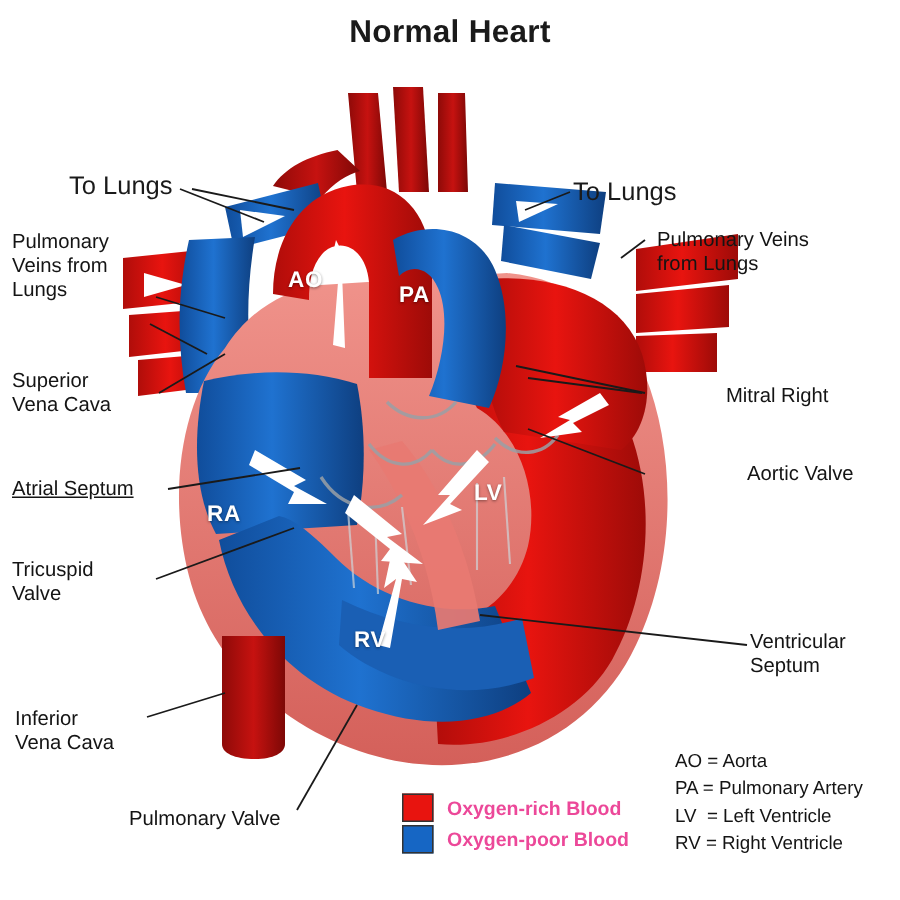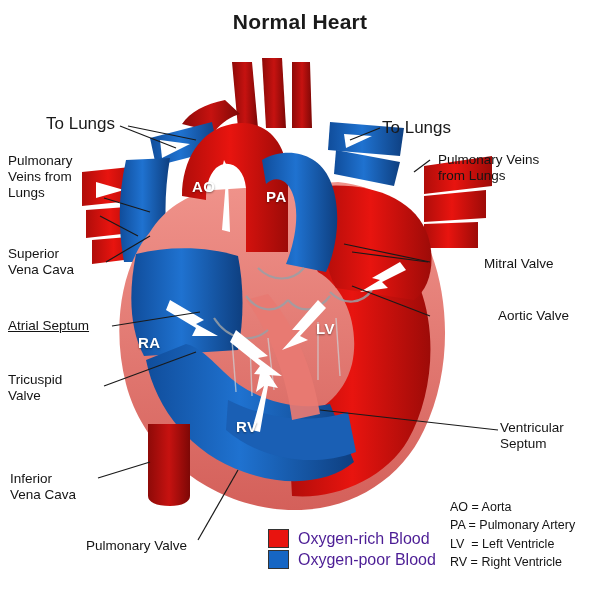--- a/index.html
+++ b/index.html
@@ -19,21 +19,21 @@
   }
   .lbl.r{text-align:left;}
   .chamber{
     position:absolute;font-size:15px;font-weight:bold;color:#ffffff;
     text-shadow:0 1px 2px rgba(0,0,0,.45);letter-spacing:.5px;
   }
   .small-lbl{position:absolute;font-size:17px;color:#1a1a1a;}
   .legend{position:absolute;left:268px;top:528px;}
   .legend-row{display:flex;align-items:center;height:21px;}
   .swatch{width:19px;height:17px;border:1px solid #333;margin-right:9px;}
-  .legend-txt{font-size:16px;color:#4c1d95;}
+  .legend-txt{font-size:13px;color:#ec4899;font-weight:bold;}
   .key{position:absolute;left:450px;top:498px;font-size:12.5px;color:#141414;line-height:1.46;}
   .key div{white-space:pre;}
   svg{position:absolute;inset:0;}
 </style>
 </head>
 <body>
 
 <div id="diagram">
 
   <div class="title">Normal Heart</div>
@@ -180,21 +180,21 @@
   <div class="lbl" style="left:8px;top:318px;text-decoration:underline;">Atrial Septum</div>
 
   <div class="lbl" style="left:8px;top:372px;">Tricuspid
 Valve</div>
 
   <div class="lbl" style="left:10px;top:471px;">Inferior
 Vena Cava</div>
 
   <div class="lbl" style="left:86px;top:538px;">Pulmonary Valve</div>
 
-  <div class="lbl r" style="left:484px;top:256px;">Mitral Valve</div>
+  <div class="lbl r" style="left:484px;top:256px;">Mitral Right</div>
 
   <div class="lbl r" style="left:498px;top:308px;">Aortic Valve</div>
 
   <div class="lbl r" style="left:500px;top:420px;">Ventricular
 Septum</div>
 
   <div class="chamber" style="left:192px;top:178px;">AO</div>
   <div class="chamber" style="left:266px;top:188px;">PA</div>
   <div class="chamber" style="left:138px;top:334px;">RA</div>
   <div class="chamber" style="left:236px;top:418px;">RV</div>

